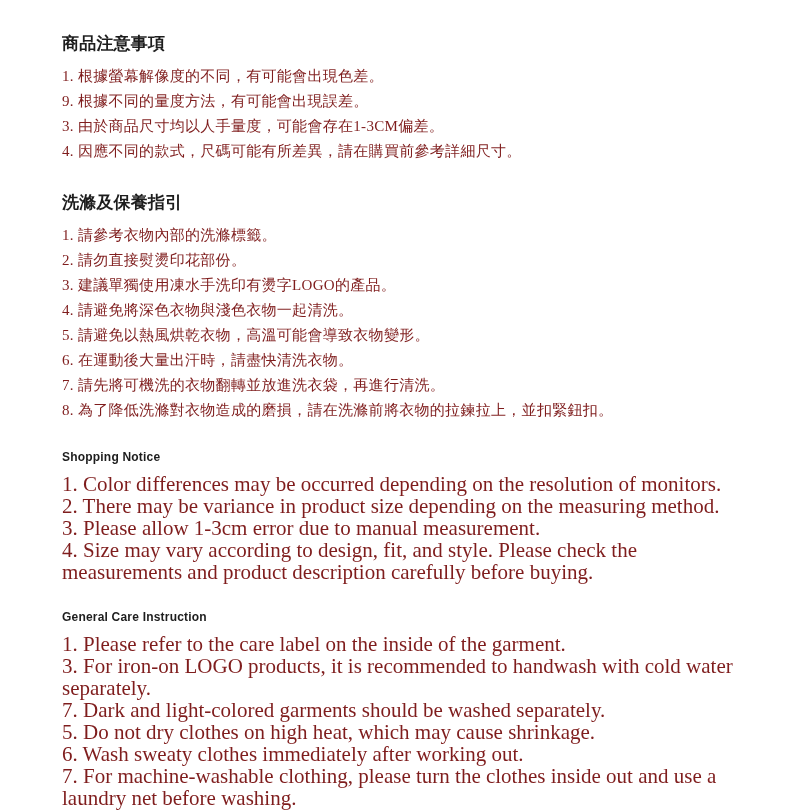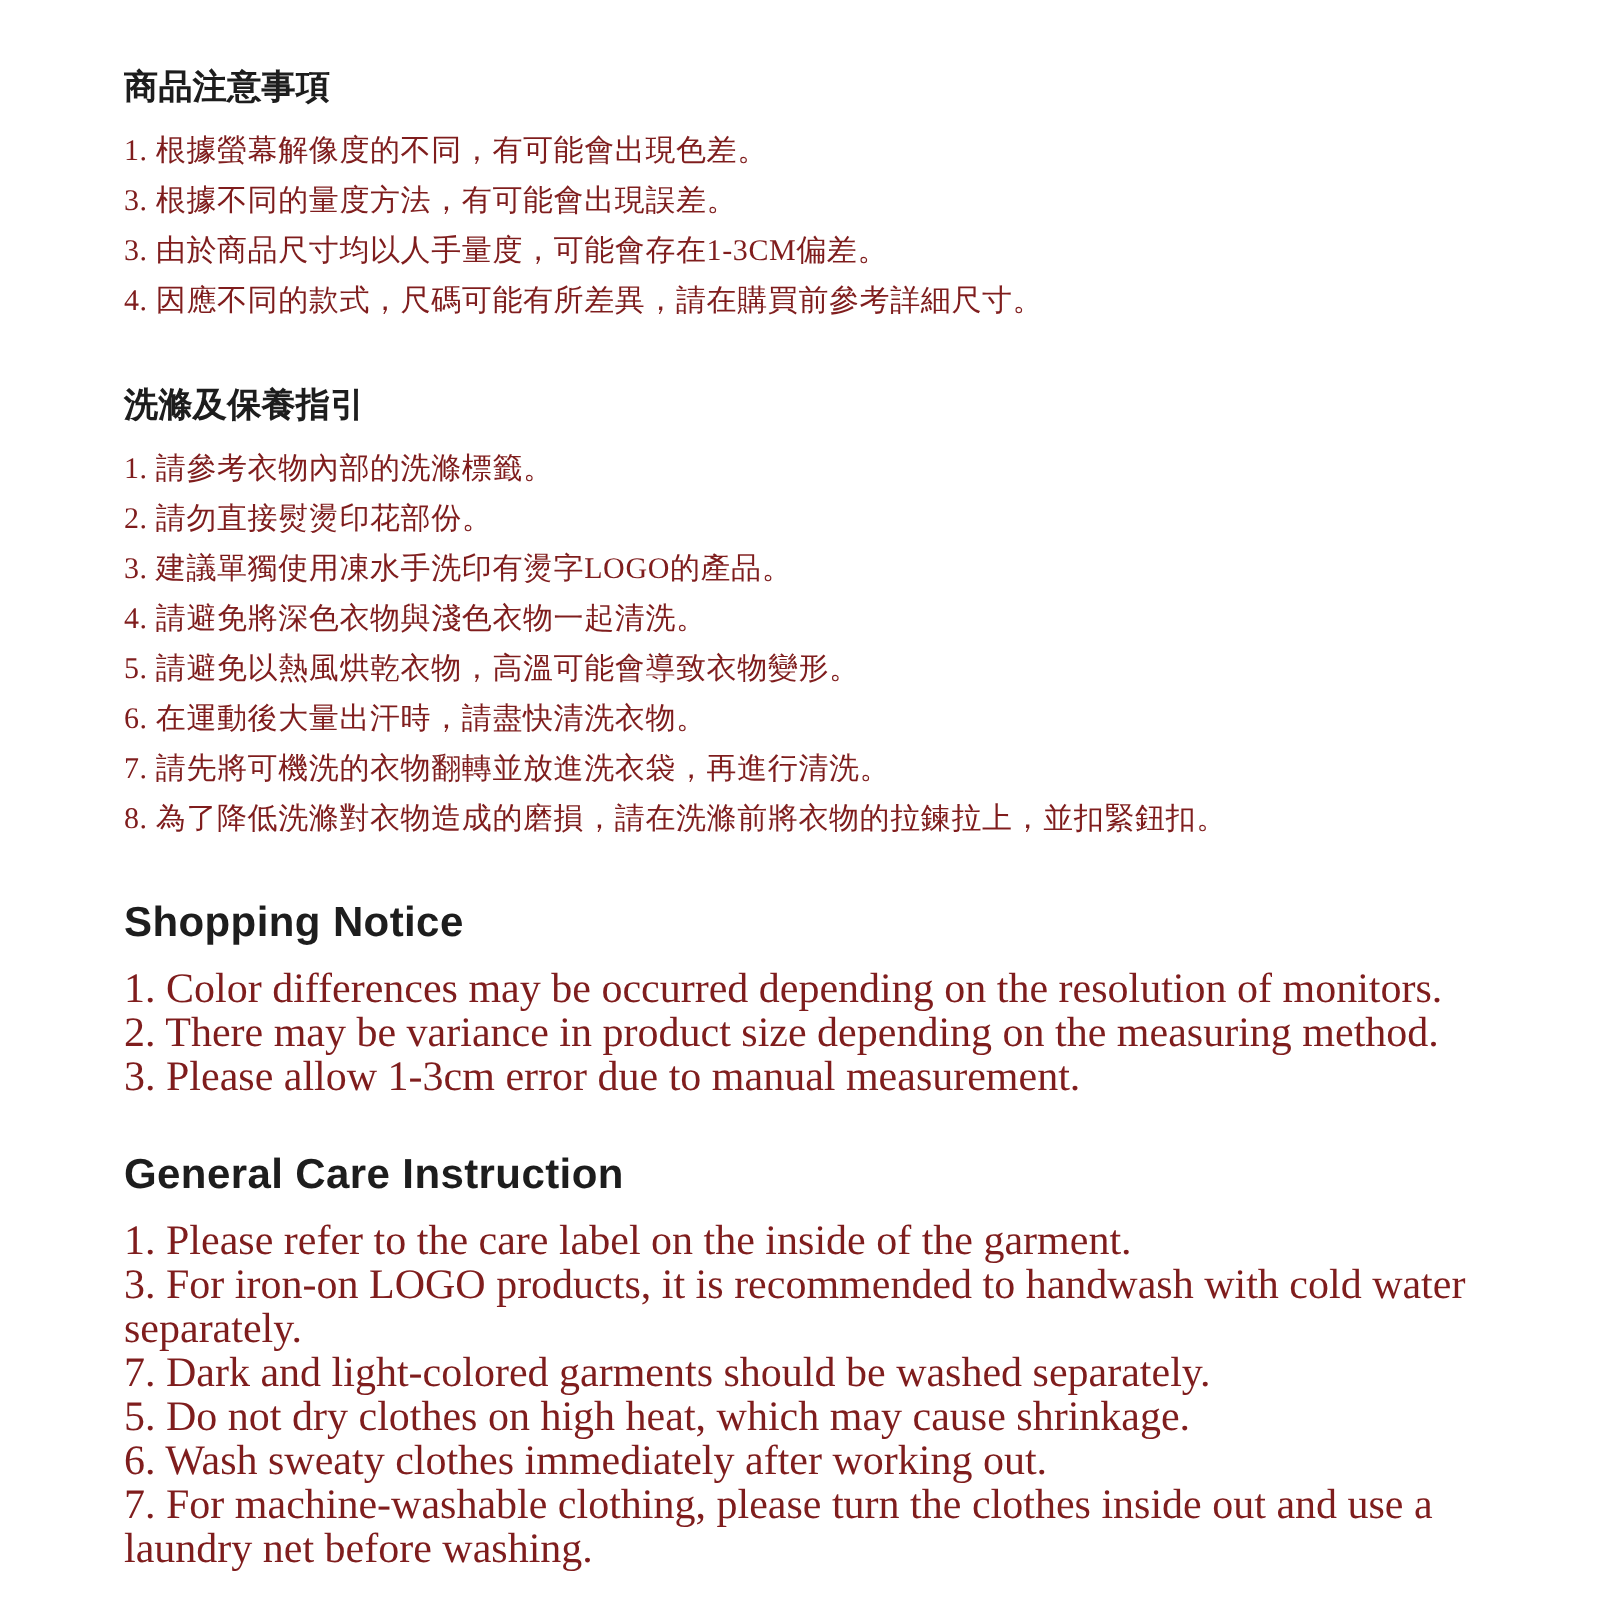--- a/index.html
+++ b/index.html
@@ -30,21 +30,21 @@
     margin: 0 0 9px 0;
     font-size: 17px;
     font-weight: 700;
     color: #1d1d1d;
     letter-spacing: 0.2px;
   }
   .section.zh .section-heading {
     font-size: 17px;
   }
   .section.en .section-heading {
-    font-size: 21px;
+    font-size: 12px;
   }
   .list {
     margin: 0;
     padding: 0;
   }
   .list-item {
     color: #7f1d1d;
     font-weight: 400;
     font-family: Liberation Serif, serif;
   }
@@ -61,21 +61,21 @@
 </head>
 <body>
 
 <div class="page">
   <div class="content">
 
     <div class="section zh">
       <h2 class="section-heading">商品注意事項</h2>
       <div class="list">
           <div class="list-item">1. 根據螢幕解像度的不同，有可能會出現色差。</div>
-          <div class="list-item">3. 根據不同的量度方法，有可能會出現誤差。</div>
+          <div class="list-item">9. 根據不同的量度方法，有可能會出現誤差。</div>
           <div class="list-item">3. 由於商品尺寸均以人手量度，可能會存在1-3CM偏差。</div>
           <div class="list-item">4. 因應不同的款式，尺碼可能有所差異，請在購買前參考詳細尺寸。</div>
         </div>
     </div>
 
     <div class="section zh">
       <h2 class="section-heading">洗滌及保養指引</h2>
       <div class="list">
           <div class="list-item">1. 請參考衣物內部的洗滌標籤。</div>
           <div class="list-item">2. 請勿直接熨燙印花部份。</div>
@@ -87,20 +87,21 @@
           <div class="list-item">8. 為了降低洗滌對衣物造成的磨損，請在洗滌前將衣物的拉鍊拉上，並扣緊鈕扣。</div>
         </div>
     </div>
 
     <div class="section en">
       <h2 class="section-heading">Shopping Notice</h2>
       <div class="list">
           <div class="list-item">1. Color differences may be occurred depending on the resolution of monitors.</div>
           <div class="list-item">2. There may be variance in product size depending on the measuring method.</div>
           <div class="list-item">3. Please allow 1-3cm error due to manual measurement.</div>
+          <div class="list-item">4. Size may vary according to design, fit, and style. Please check the measurements and product description carefully before buying.</div>
         </div>
     </div>
 
     <div class="section en">
       <h2 class="section-heading">General Care Instruction</h2>
       <div class="list">
           <div class="list-item">1. Please refer to the care label on the inside of the garment.</div>
           <div class="list-item">3. For iron-on LOGO products, it is recommended to handwash with cold water separately.</div>
           <div class="list-item">7. Dark and light-colored garments should be washed separately.</div>
           <div class="list-item">5. Do not dry clothes on high heat, which may cause shrinkage.</div>

